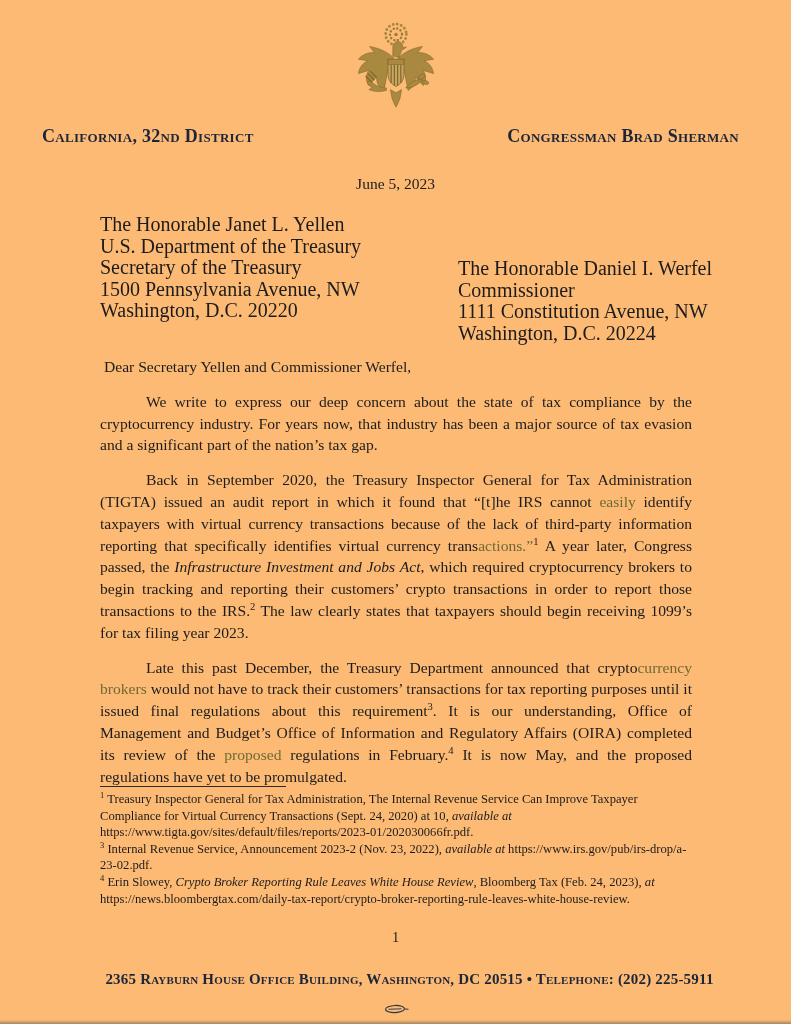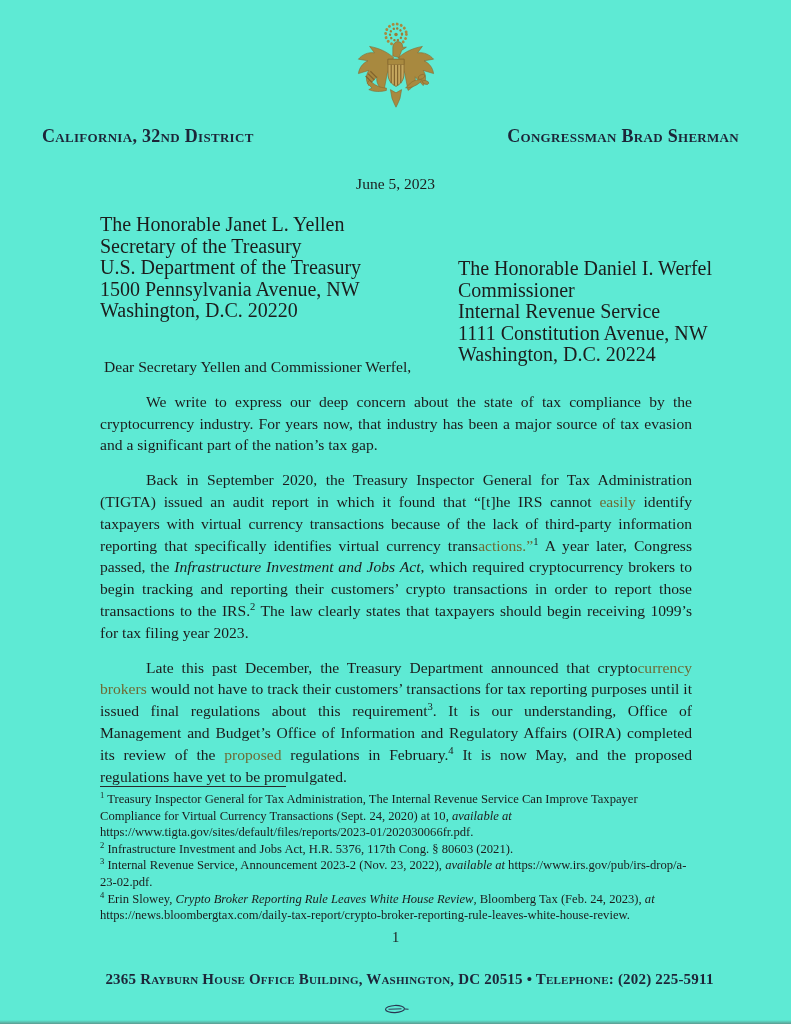--- a/index.html
+++ b/index.html
@@ -4,21 +4,21 @@
 <style>
   html, body {
     margin: 0; padding: 0;
     background: #e8e8e6;
     font-family: "Liberation Serif", "DejaVu Serif", serif;
   }
   .page {
     position: relative;
     width: 791px; height: 1024px;
     margin: 0 auto;
-    background: #5eead4;
+    background: #fdba74;
     color: #1c1c1c;
     overflow: hidden;
   }
   .page-bottom-edge {
     position: absolute; left: 0; right: 0; bottom: 0; height: 4px;
     background: linear-gradient(to bottom, rgba(0,0,0,0), rgba(90,90,88,0.55));
   }
 
   
   .seal {
@@ -145,45 +145,43 @@
   <div class="masthead">
     <span>California, 32nd District</span>
     <span>Congressman Brad Sherman</span>
   </div>
 
   <div class="date-line">June 5, 2023</div>
 
   <div class="recipients">
     <div class="recipient-col left">
       <div>The Honorable Janet L. Yellen</div>
+      <div>U.S. Department of the Treasury</div>
       <div>Secretary of the Treasury</div>
-      <div>U.S. Department of the Treasury</div>
       <div>1500 Pennsylvania Avenue, NW</div>
       <div>Washington, D.C. 20220</div>
     </div>
     <div class="recipient-col right">
       <div>The Honorable Daniel I. Werfel</div>
       <div>Commissioner</div>
-      <div>Internal Revenue Service</div>
       <div>1111 Constitution Avenue, NW</div>
       <div>Washington, D.C. 20224</div>
     </div>
   </div>
 
   <div class="letter-body">
     <p class="salutation">Dear Secretary Yellen and Commissioner Werfel,</p>
     <p class="body-paragraph"><span>We write to express our deep concern about the state of tax compliance by the cryptocurrency industry. For years now, that industry has been a major source of tax evasion and a significant part of the nation’s tax gap.</span></p>
     <p class="body-paragraph"><span>Back in September 2020, the Treasury Inspector General for Tax Administration (TIGTA) issued an audit report in which it found that “[t]he IRS cannot </span><span class="seg-olive">easily</span><span> identify taxpayers with virtual currency transactions because of the lack of third-party information reporting that specifically identifies virtual currency trans</span><span class="seg-olive">actions.”</span><sup>1</sup><span> A year later, Congress passed, the </span><span class="seg-i">Infrastructure Investment and Jobs Act</span><span>, which required cryptocurrency brokers to begin tracking and reporting their customers’ crypto transactions in order to report those transactions to the IRS.</span><sup>2</sup><span> The law clearly states that taxpayers should begin receiving 1099’s for tax filing year 2023.</span></p>
     <p class="body-paragraph"><span>Late this past December, the Treasury Department announced that crypto</span><span class="seg-olive">currency brokers</span><span> would not have to track their customers’ transactions for tax reporting purposes until it issued final regulations about this requirement</span><sup>3</sup><span>. It is our understanding, Office of Management and Budget’s Office of Information and Regulatory Affairs (OIRA) completed its review of the </span><span class="seg-olive">proposed</span><span> regulations in February.</span><sup>4</sup><span> It is now May, and the proposed regulations have yet to be promulgated.</span></p>
   </div>
 
   <div class="footnotes">
     <div class="footnote-rule"></div>
     <p class="footnote"><sup>1</sup><span> Treasury Inspector General for Tax Administration, The Internal Revenue Service Can Improve Taxpayer Compliance for Virtual Currency Transactions (Sept. 24, 2020) at 10, </span><span class="seg-i">available at</span><span> https://www.tigta.gov/sites/default/files/reports/2023-01/202030066fr.pdf.</span></p>
-    <p class="footnote"><sup>2</sup><span> Infrastructure Investment and Jobs Act, H.R. 5376, 117th Cong. § 80603 (2021).</span></p>
     <p class="footnote"><sup>3</sup><span> Internal Revenue Service, Announcement 2023-2 (Nov. 23, 2022), </span><span class="seg-i">available at</span><span> https://www.irs.gov/pub/irs-drop/a-23-02.pdf.</span></p>
     <p class="footnote"><sup>4</sup><span> Erin Slowey, </span><span class="seg-i">Crypto Broker Reporting Rule Leaves White House Review</span><span>, Bloomberg Tax (Feb. 24, 2023), </span><span class="seg-i">at</span><span> https://news.bloombergtax.com/daily-tax-report/crypto-broker-reporting-rule-leaves-white-house-review.</span></p>
   </div>
 
   <div class="page-number">1</div>
 
   <div class="footer-line">2365 Rayburn House Office Building, Washington, DC 20515  •  Telephone: (202) 225-5911</div>
 
   <div class="union-bug">
     <svg width="26" height="10" viewBox="0 0 26 10" aria-hidden="true">

